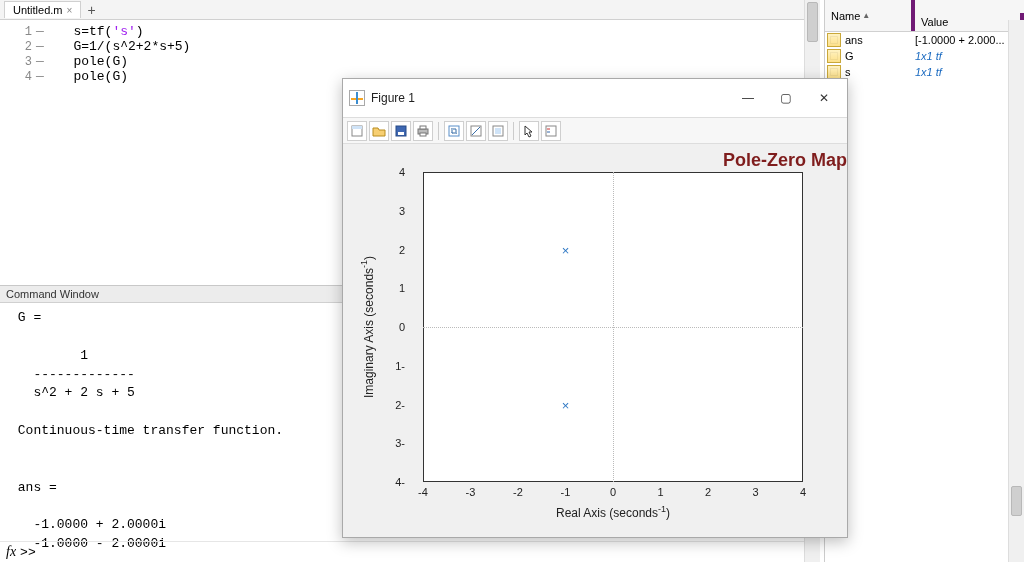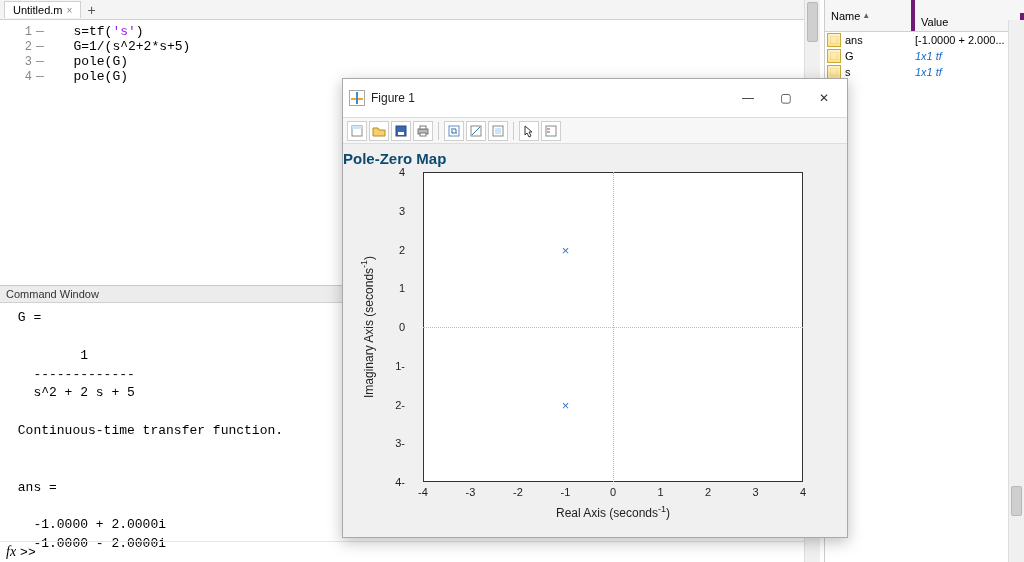--- a/index.html
+++ b/index.html
@@ -44,21 +44,21 @@
   .fw-winbtn { width:34px; height:20px; display:flex; align-items:center; justify-content:center; font-size:12px; color:#333; cursor:pointer;}
   .fw-menubar { height: 22px; display:flex; align-items:center; gap:2px; padding: 0 6px; background:#fff; border-bottom:1px solid #ddd; font-size:12px; color:#222; position:relative;}
   .fw-menubar span { padding: 2px 6px; cursor:default;}
   .fw-menubar .mb-arrow{ position:absolute; right:6px; font-size:10px;}
   .fw-toolbar { height: 26px; display:flex; align-items:center; gap:2px; padding: 2px 4px; background:#f7f7f7; border-bottom:1px solid #ddd;}
   .tlb { width:20px; height:20px; border:1px solid #cfcfcf; background:#fff; display:flex; align-items:center; justify-content:center; font-size:11px; cursor:pointer;}
   .tlb svg{ width:14px; height:14px; }
   .tlb-sep { width:1px; height:18px; background:#ccc; margin:0 3px;}
   .fw-client { flex:1; background:#f0f0f0; position:relative; }
   .axes-box { position:absolute; left:80px; top:28px; width:380px; height:310px; background:#fff; border:1px solid #333;}
-  .chart-title { position:absolute; top:6px; left:0; right:0; text-align:left; font-weight:bold; font-size:15px; color:#0c4a6e;}
+  .chart-title { position:absolute; top:6px; left:0; right:0; text-align:right; font-weight:bold; font-size:18px; color:#7f1d1d;}
   .x-tick, .y-tick { position:absolute; font-size:11px; color:#222; }
   .x-tick { top: 342px; transform: translateX(-50%);}
   .y-tick { left: 68px; transform: translateY(-50%); text-align:right; width:0; direction:rtl; white-space:nowrap;}
   .y-tick span{ padding-right:6px;}
   .gridline { position:absolute; background: transparent; }
   .gridline.h { left:80px; width:380px; height:0; border-top:1px dotted #bbb;}
   .gridline.v { top:28px; height:310px; width:0; border-left:1px dotted #bbb;}
   .axis-label { position:absolute; font-size:12px; color:#222; }
   .xlab { left:80px; width:380px; text-align:center; top:360px;}
   .ylab { left:16px; top:28px; height:310px; writing-mode: vertical-rl; transform: rotate(180deg); text-align:center;}

